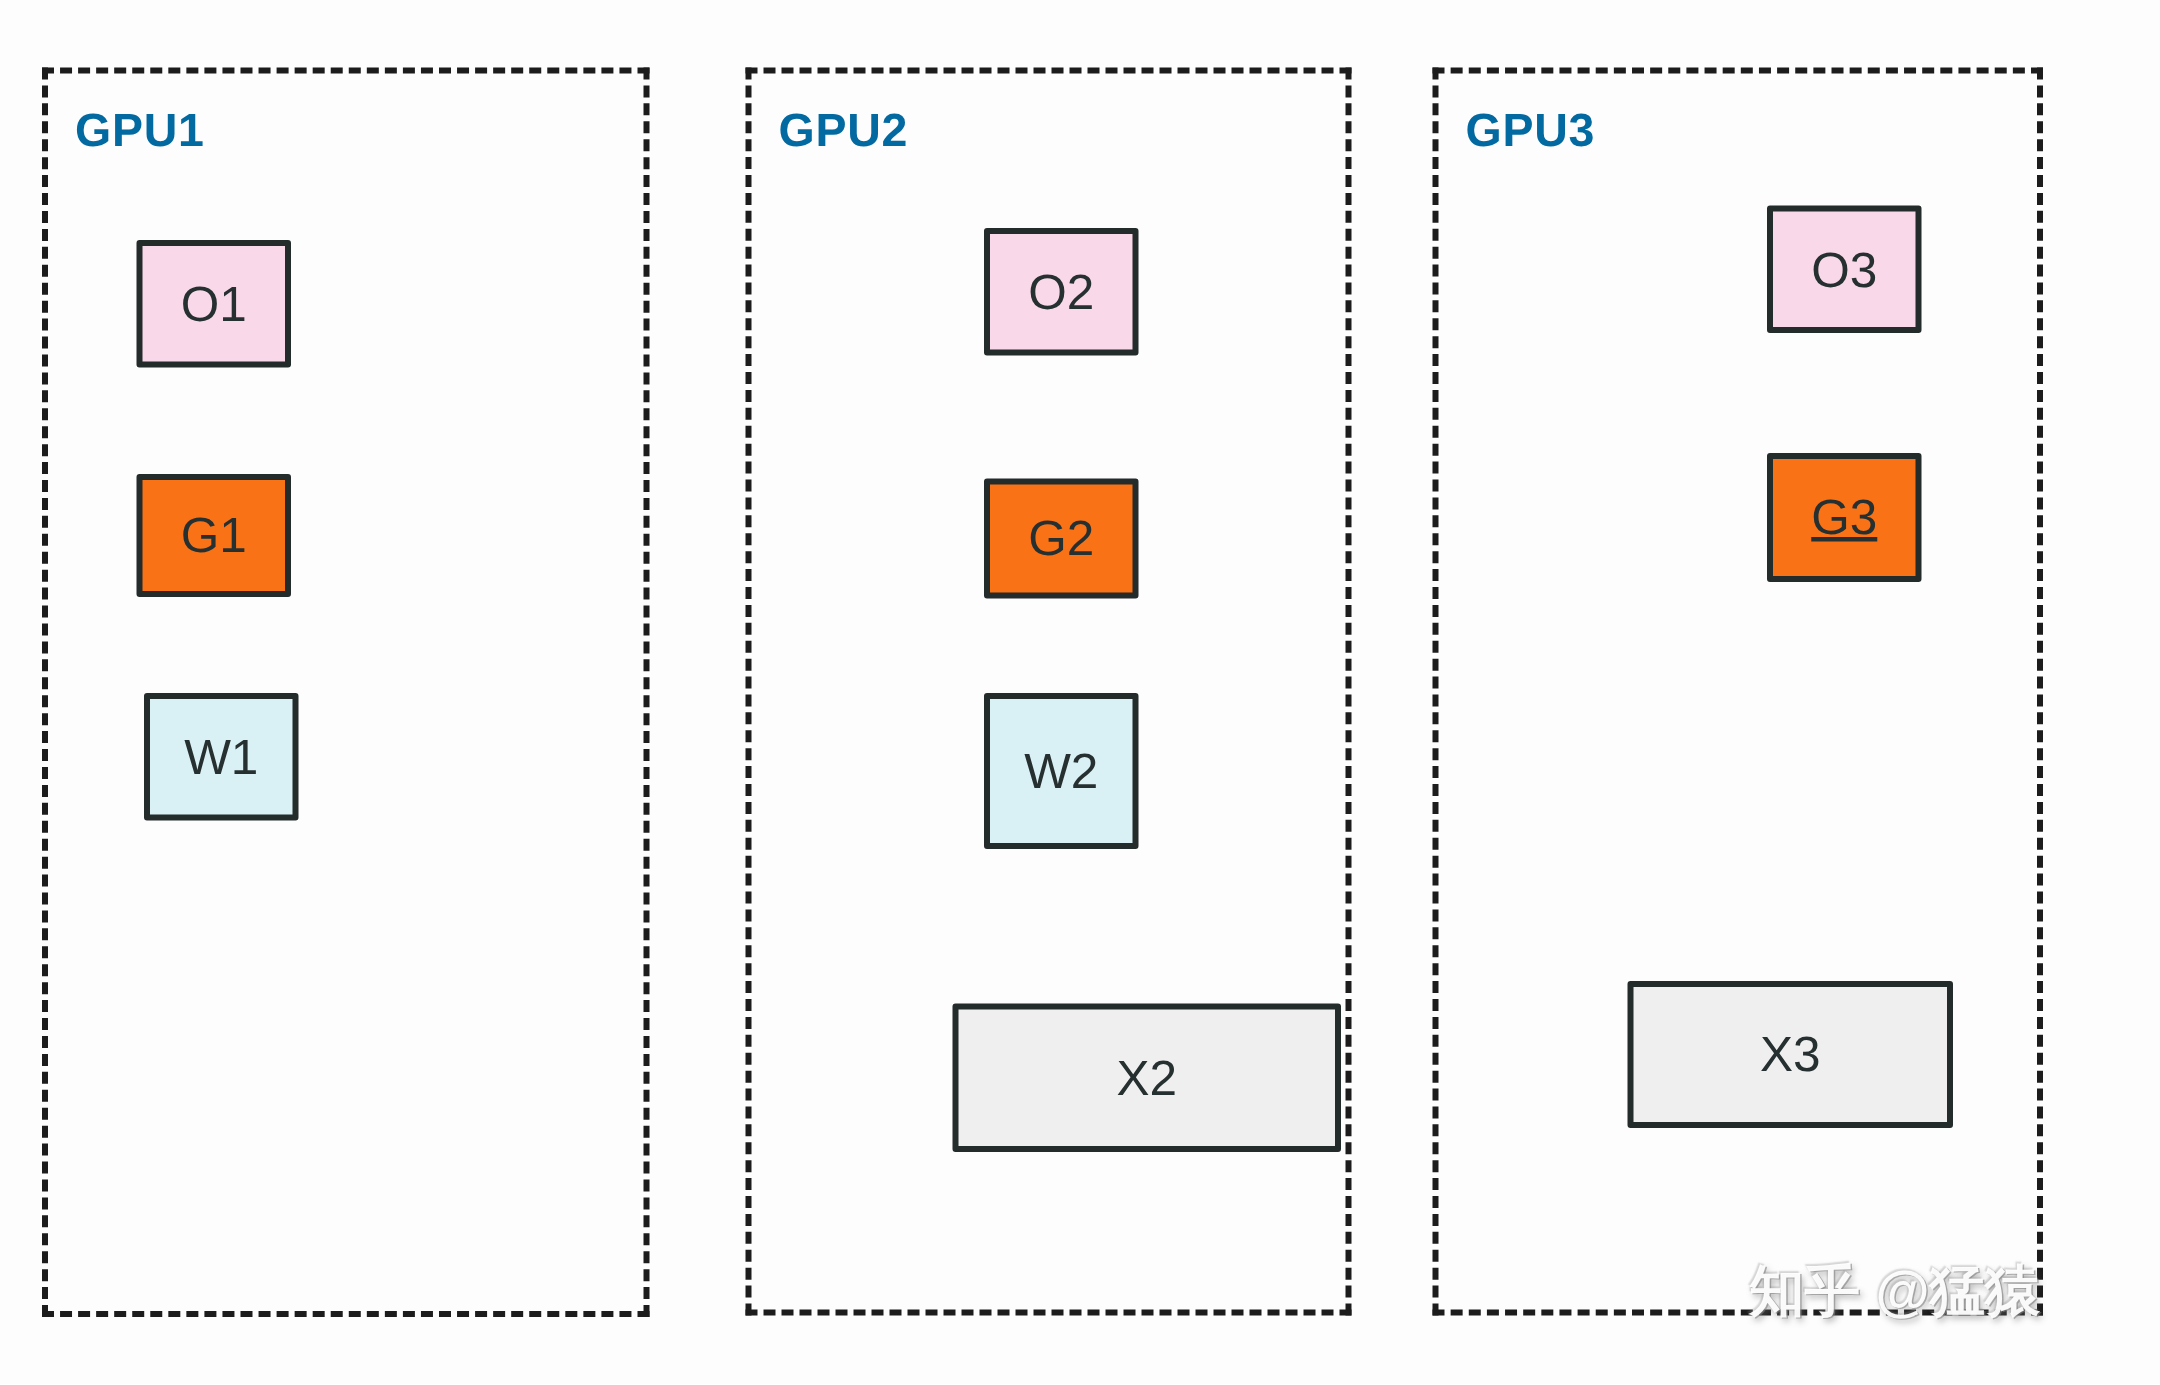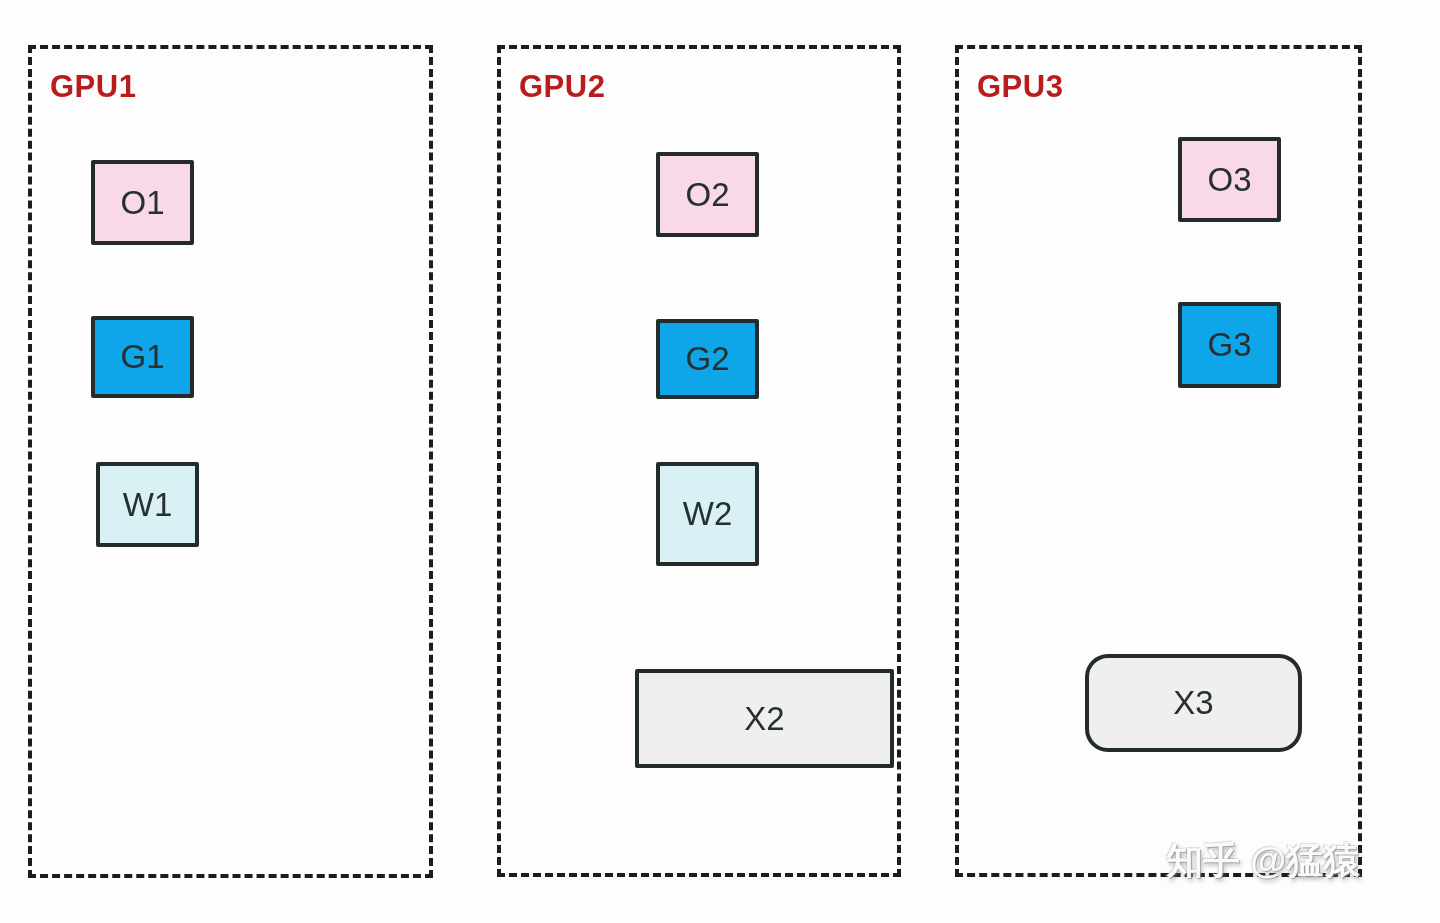--- a/index.html
+++ b/index.html
@@ -25,56 +25,56 @@
   #gpu2 { left: 497px; top: 45px; width: 404px; height: 832px; }
   #gpu3 { left: 955px; top: 45px; width: 407px; height: 832px; }
 
   .gpu-label {
     position: absolute;
     left: 18px;
     top: 20px;
     font-size: 31px;
     font-weight: 600;
     letter-spacing: 0.5px;
-    color: #b91c1c;
+    color: #0369a1;
   }
 
   .node {
     position: absolute;
     box-sizing: border-box;
     border: 4px solid #242b2b;
     border-radius: 2px;
     display: flex;
     align-items: center;
     justify-content: center;
     font-size: 33px;
     color: #273030;
   }
   .node-pink  { background: #f8d8e9; }
-  .node-green { background: #0ea5e9; }
+  .node-green { background: #f97316; }
   .node-blue  { background: #d9f0f4; justify-content: center; }
   .node-gray  { background: #efeff0; }
 
   
   #o1 { left: 59px;  top: 111px; width: 103px; height: 85px; }
   #g1 { left: 59px;  top: 267px; width: 103px; height: 82px; }
   #w1 { left: 64px;  top: 413px; width: 103px; height: 85px; }
   #x1 { left: 64px;  top: 631px; width: 216px; height: 99px; }
 
   
   #o2 { left: 155px; top: 103px; width: 103px; height: 85px; }
   #g2 { left: 155px; top: 270px; width: 103px; height: 80px; }
   #w2 { left: 155px; top: 413px; width: 103px; height: 104px; }
   #x2 { left: 96px;  top: 620px; width: 259px; height: 99px; margin-left: 38px; }
 
   
   #o3 { left: 219px; top: 88px;  width: 103px; height: 85px; }
-  #g3 { left: 219px; top: 253px; width: 103px; height: 86px; }
+  #g3 { left: 219px; top: 253px; width: 103px; height: 86px; text-decoration: underline; }
   #w3 { left: 220px; top: 414px; width: 102px; height: 83px; }
-  #x3 { left: 126px; top: 605px; width: 217px; height: 98px; border-radius: 23px; }
+  #x3 { left: 126px; top: 605px; width: 217px; height: 98px; }
 
   .watermark {
     position: absolute;
     left: 1166px;
     top: 836px;
     font-size: 37px;
     font-weight: 600;
     color: rgba(255, 255, 255, 0.95);
     text-shadow: 1px 1px 0 rgba(130,130,130,0.6),
                  2px 3px 4px rgba(110,110,110,0.45),

